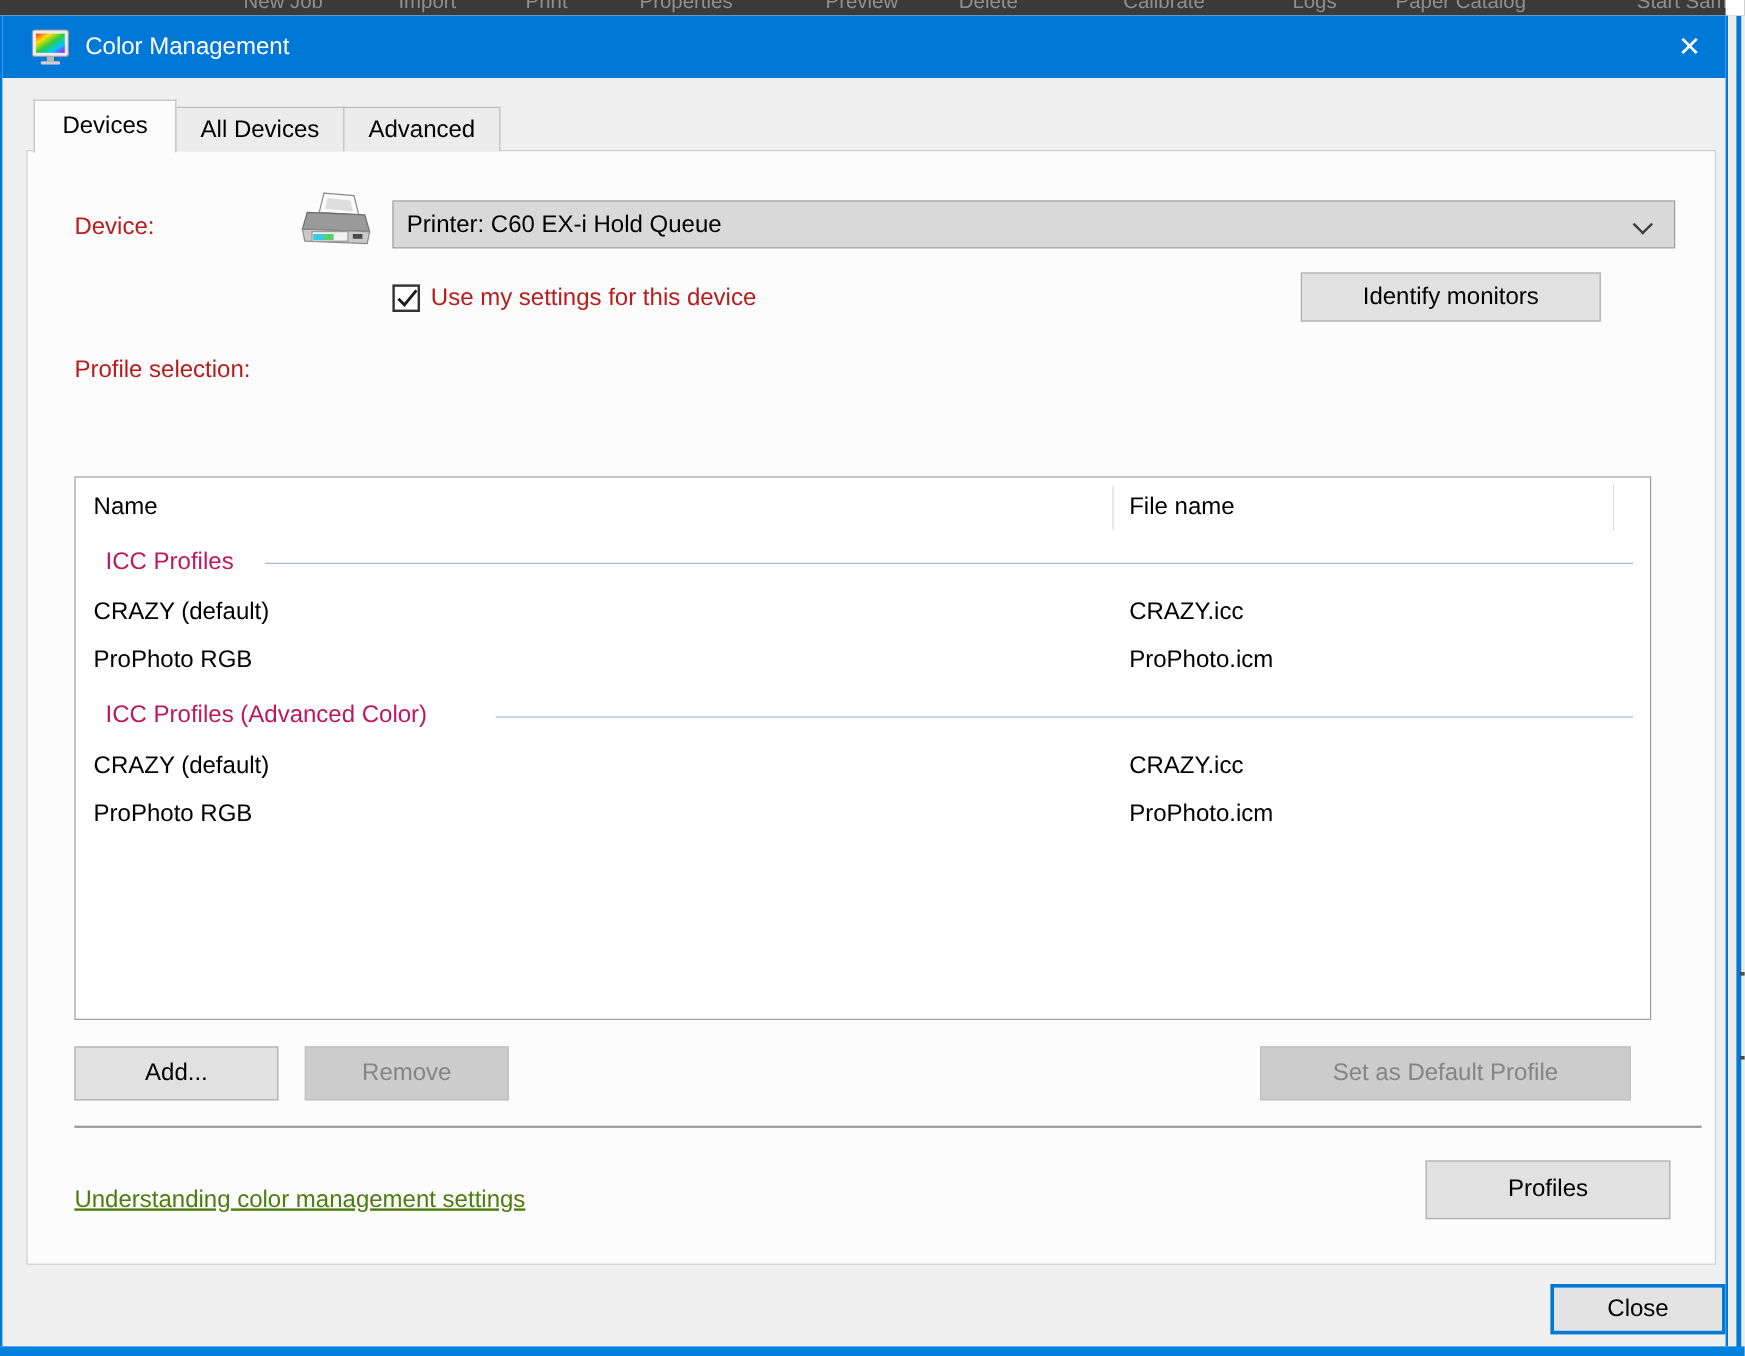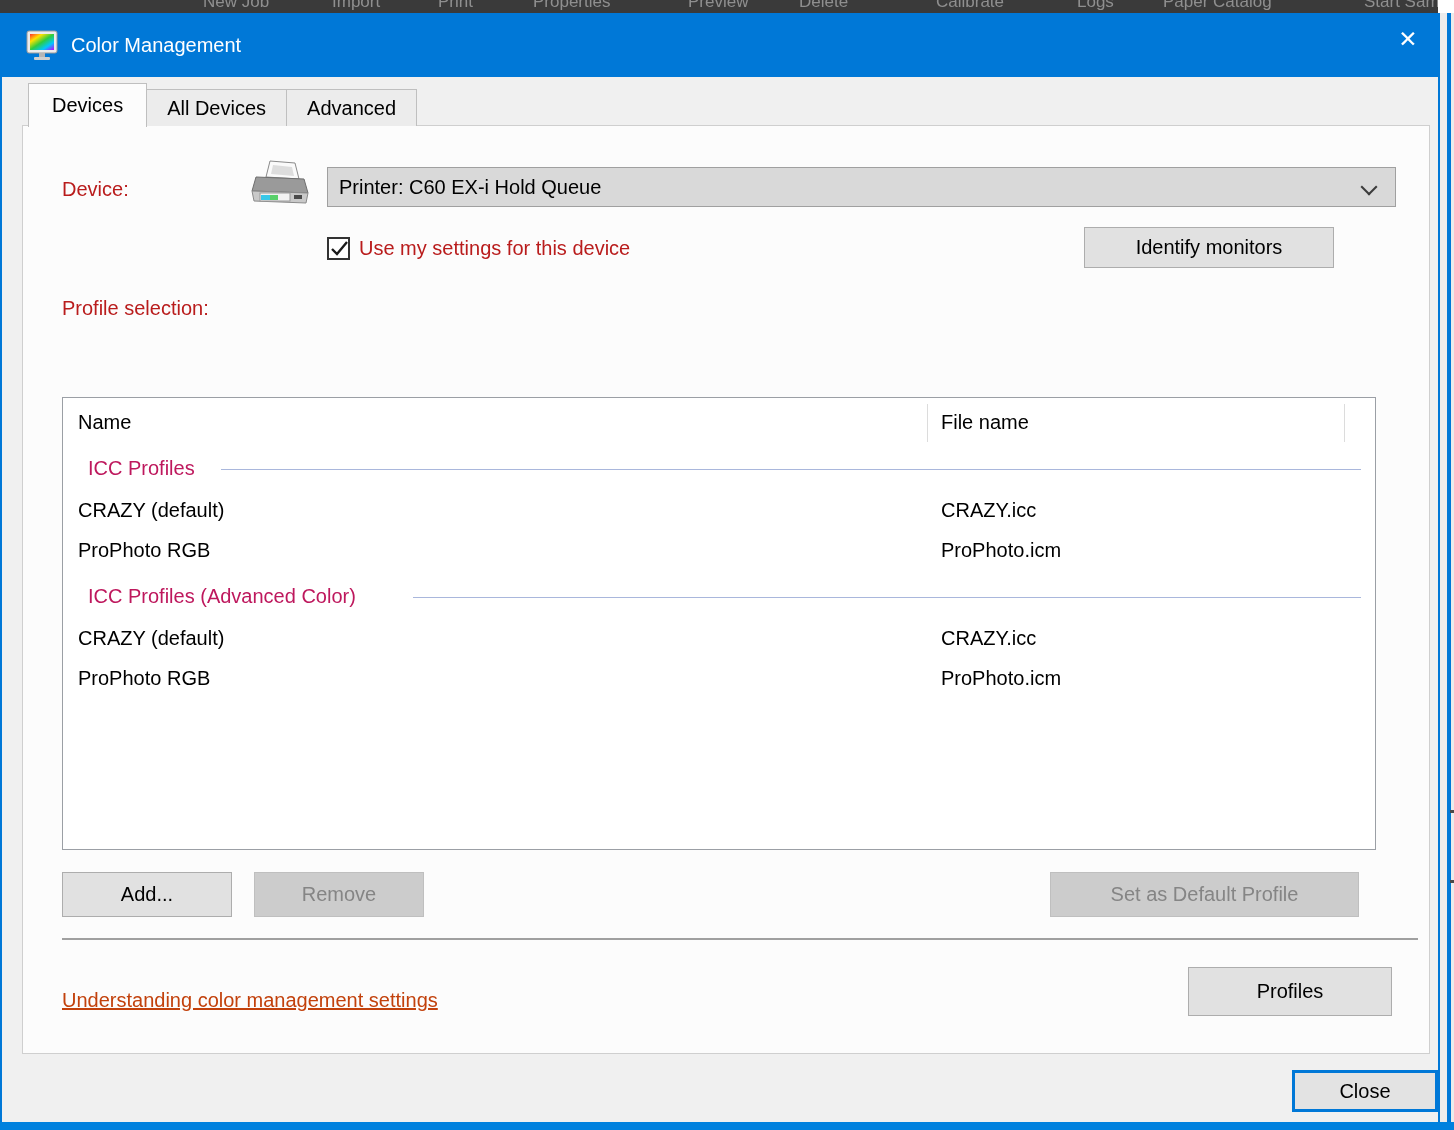--- a/index.html
+++ b/index.html
@@ -29,21 +29,21 @@
   .bg-bottom { position:absolute; left:0; bottom:0; width:1454px; height:8px; background:#0081DE; z-index:3; }
 
   
   .dialog {
     position:absolute; left:0; top:13px; width:1440px; height:1109px;
     background:#F0F0F0;
     border-left:2px solid #0078D7; border-right:2px solid #0078D7;
     z-index:2;
   }
   .titlebar {
-    position:absolute; left:0; top:0; width:100%; height:64px;
+    position:absolute; left:0; top:0; width:100%; height:52px;
     background:#0078D7; color:#fff;
     display:flex; align-items:center; padding-left:24px;
     font-size:20px;
   }
   .titlebar .app-icon { width:32px; height:30px; margin-right:13px; flex:none; }
   .close-btn {
     position:absolute; right:4px; top:0; width:52px; height:52px;
     display:flex; align-items:center; justify-content:center;
     color:#fff; font-size:23px; font-weight:300; cursor:pointer;
   }
@@ -103,21 +103,21 @@
   }
   .listbox .cell { position:absolute; font-size:20px; white-space:nowrap; }
   .listbox .col-div { position:absolute; top:6px; width:1px; height:38px; background:#DCDCDC; }
   .group-head { position:absolute; font-size:20px; color:#be185d; white-space:nowrap; }
   .group-line { position:absolute; height:1px; background:#A9B7DC; }
 
   .separator { position:absolute; left:60px; top:925px; width:1356px; height:2px; background:#A0A0A0; }
 
   .link {
     position:absolute; left:60px; top:976px; font-size:20px;
-    color:#c2410c; text-decoration:underline; cursor:pointer; white-space:nowrap;
+    color:#4d7c0f; text-decoration:underline; cursor:pointer; white-space:nowrap;
   }
 </style>
 </head>
 <body>
 
 <div class="bg-toolbar">
   <span style="left:203px">New Job</span>
   <span style="left:332px">Import</span>
   <span style="left:438px">Print</span>
   <span style="left:533px">Properties</span>

